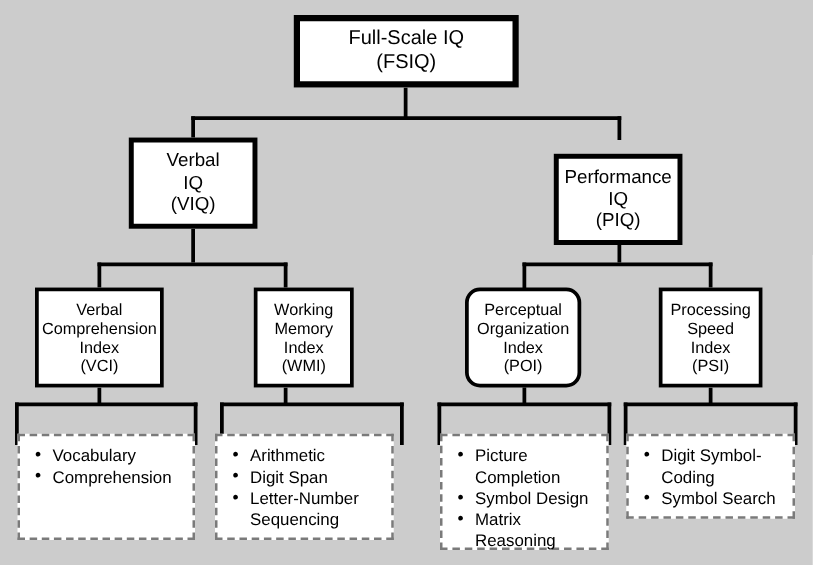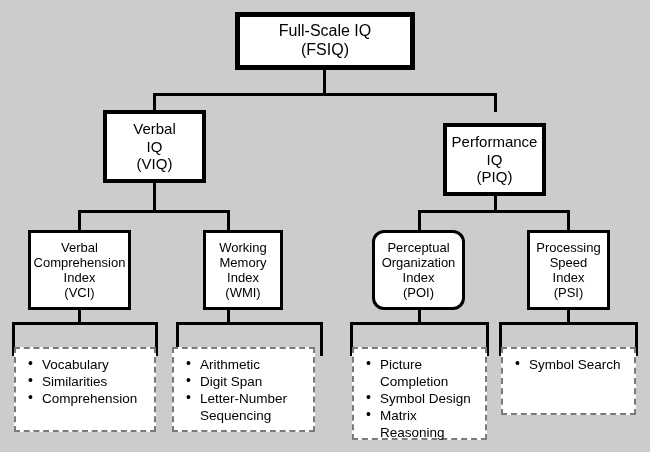--- a/index.html
+++ b/index.html
@@ -175,21 +175,20 @@
 
   <div class="vline" style="left:418px; top:310px; height:13px;"></div>
   <div class="bracket" style="left:350px; top:322px; width:139px; height:34px;"></div>
 
   <div class="vline" style="left:567px; top:310px; height:13px;"></div>
   <div class="bracket" style="left:499px; top:322px; width:139px; height:34px;"></div>
 
   <div class="subtests" style="left:14px; top:347px; width:142px; height:85px;">
     <ul>
       <li>Vocabulary</li>
-      <li>Similarities</li>
       <li>Comprehension</li>
     </ul>
   </div>
 
   <div class="subtests" style="left:172px; top:347px; width:143px; height:85px;">
     <ul>
       <li>Arithmetic</li>
       <li>Digit Span</li>
       <li>Letter-Number Sequencing</li>
     </ul>
@@ -198,17 +197,18 @@
   <div class="subtests" style="left:352px; top:347px; width:135px; height:93px;">
     <ul>
       <li>Picture Completion</li>
       <li>Symbol Design</li>
       <li>Matrix Reasoning</li>
     </ul>
   </div>
 
   <div class="subtests" style="left:501px; top:347px; width:135px; height:68px;">
     <ul>
+      <li>Digit Symbol-Coding</li>
       <li>Symbol Search</li>
     </ul>
   </div>
 
 </div>
 
 </body></html>

